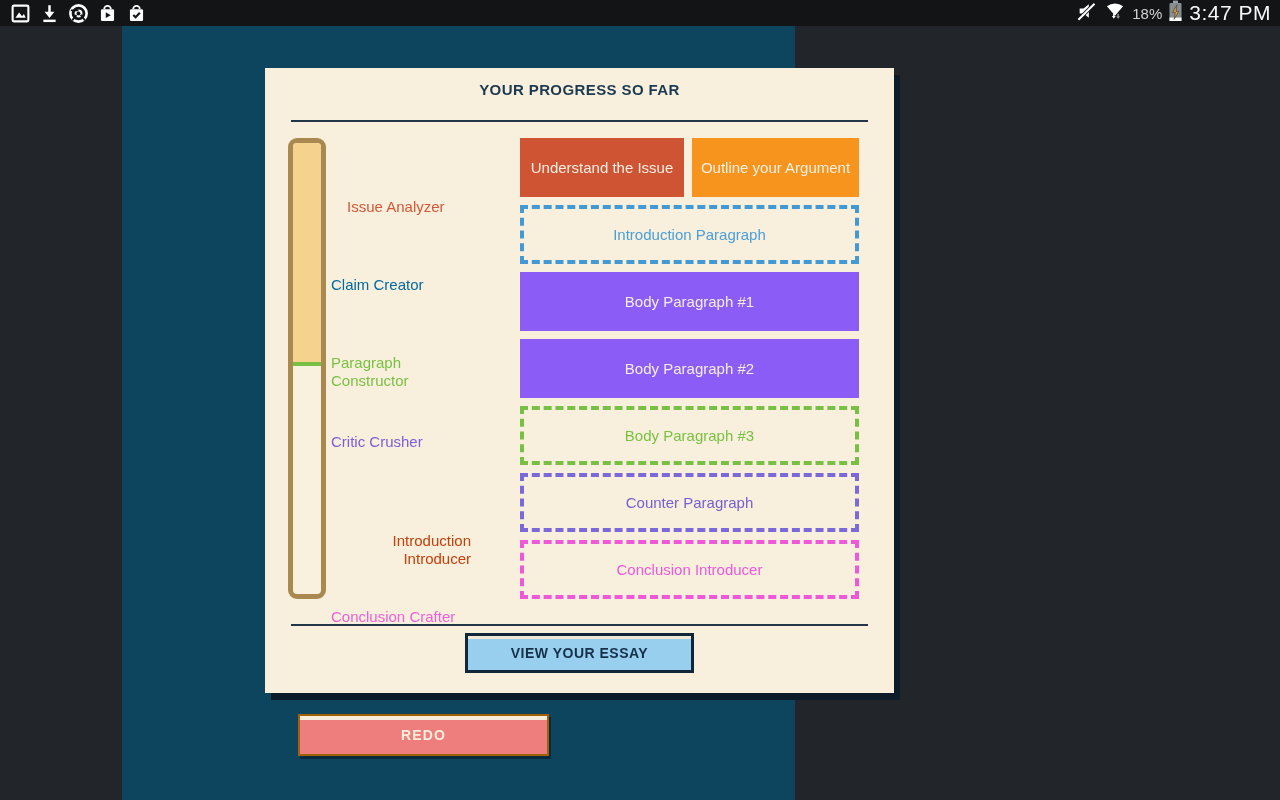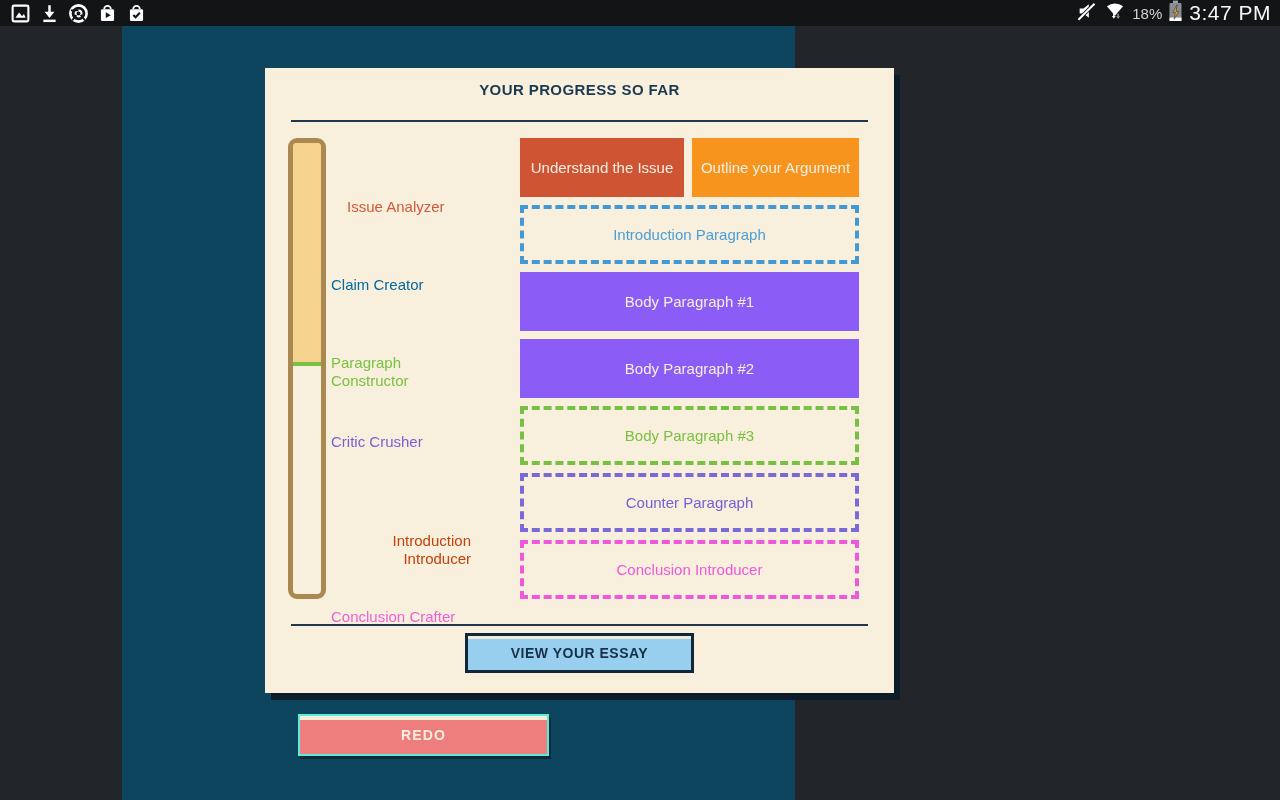--- a/index.html
+++ b/index.html
@@ -73,21 +73,21 @@
   .box.dmagenta { border-color:#ee58d9; color:#ee58d9; }
   
   .view-btn {
     position:absolute; left:200px; top:565px; width:229px; height:40px;
     background:#98cfee; border:3px solid #10273a;
     box-shadow:inset 0 3px 0 #efe9d6;
     font-family:inherit; font-weight:bold; font-size:14px; color:#16304a;
     letter-spacing:.5px; cursor:pointer;
   }
   .footer-btn {
-    position:absolute; width:251px; height:42px; border:2px solid #5eead4;
+    position:absolute; width:251px; height:42px; border:2px solid #a16207;
     box-shadow:inset 0 4px 0 #f6eedb, 2px 3px 0 rgba(8,24,35,.55);
     font-family:inherit; font-weight:bold; font-size:14px; letter-spacing:1.2px;
     cursor:pointer;
   }
   .redo-btn { left:176px; top:688px; background:#ed7e7d; color:#f8eedb; }
   .continue-btn { left:491px; top:688px; background:#9fd2ef; color:#15293c; }
 </style>
 </head>
 <body>
 

